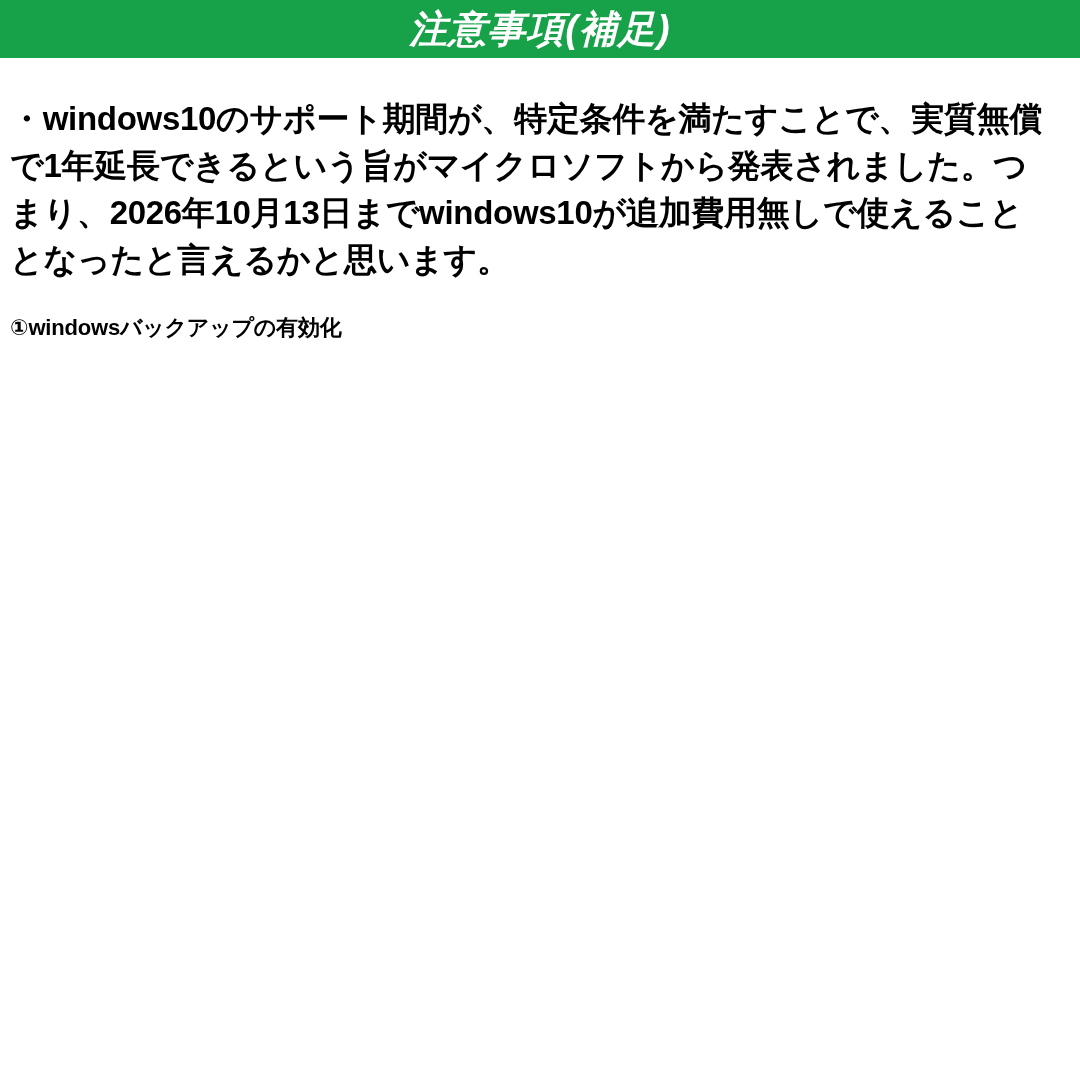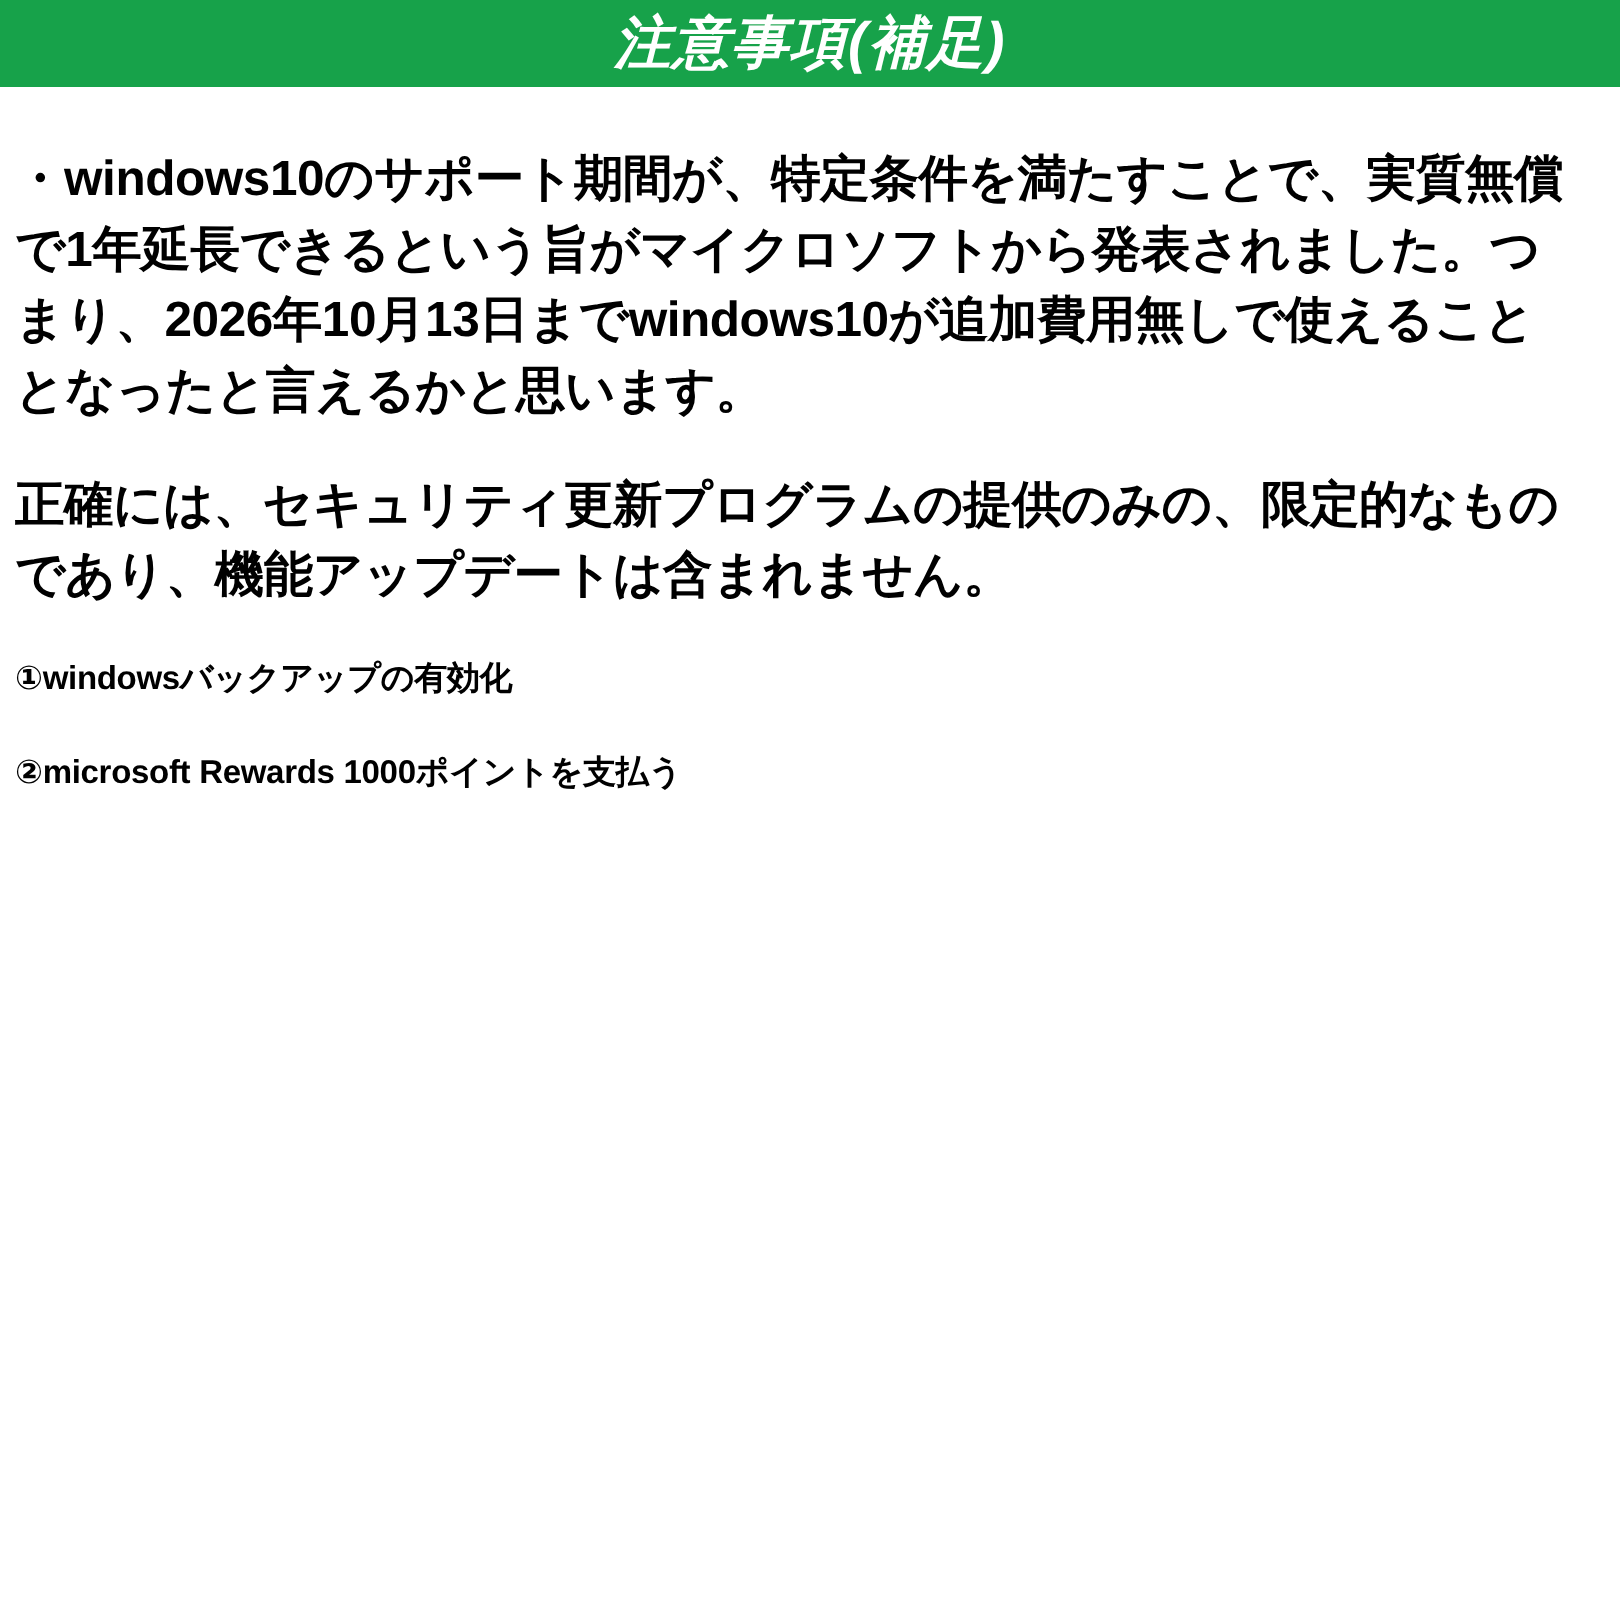--- a/index.html
+++ b/index.html
@@ -69,23 +69,21 @@
 <div class="page">
 
   <div class="header-bar">
     <div class="header-title">注意事項(補足)</div>
   </div>
 
   <div class="content">
 
     <p class="para">・windows10のサポート期間が、特定条件を満たすことで、実質無償で1年延長できるという旨がマイクロソフトから発表されました。つまり、2026年10月13日までwindows10が追加費用無しで使えることとなったと言えるかと思います。</p>
 
-    <p class="para">正確には、セキュリティ更新プログラムの提供のみの、限定的なものであり、機能アップデートは含まれません。</p>
 
 
 
     <p class="list-item">①windowsバックアップの有効化</p>
 
-    <p class="list-item">②microsoft Rewards 1000ポイントを支払う</p>
 
     <div class="spacer-bottom"></div>
   </div>
 </div>
 
 </body></html>

